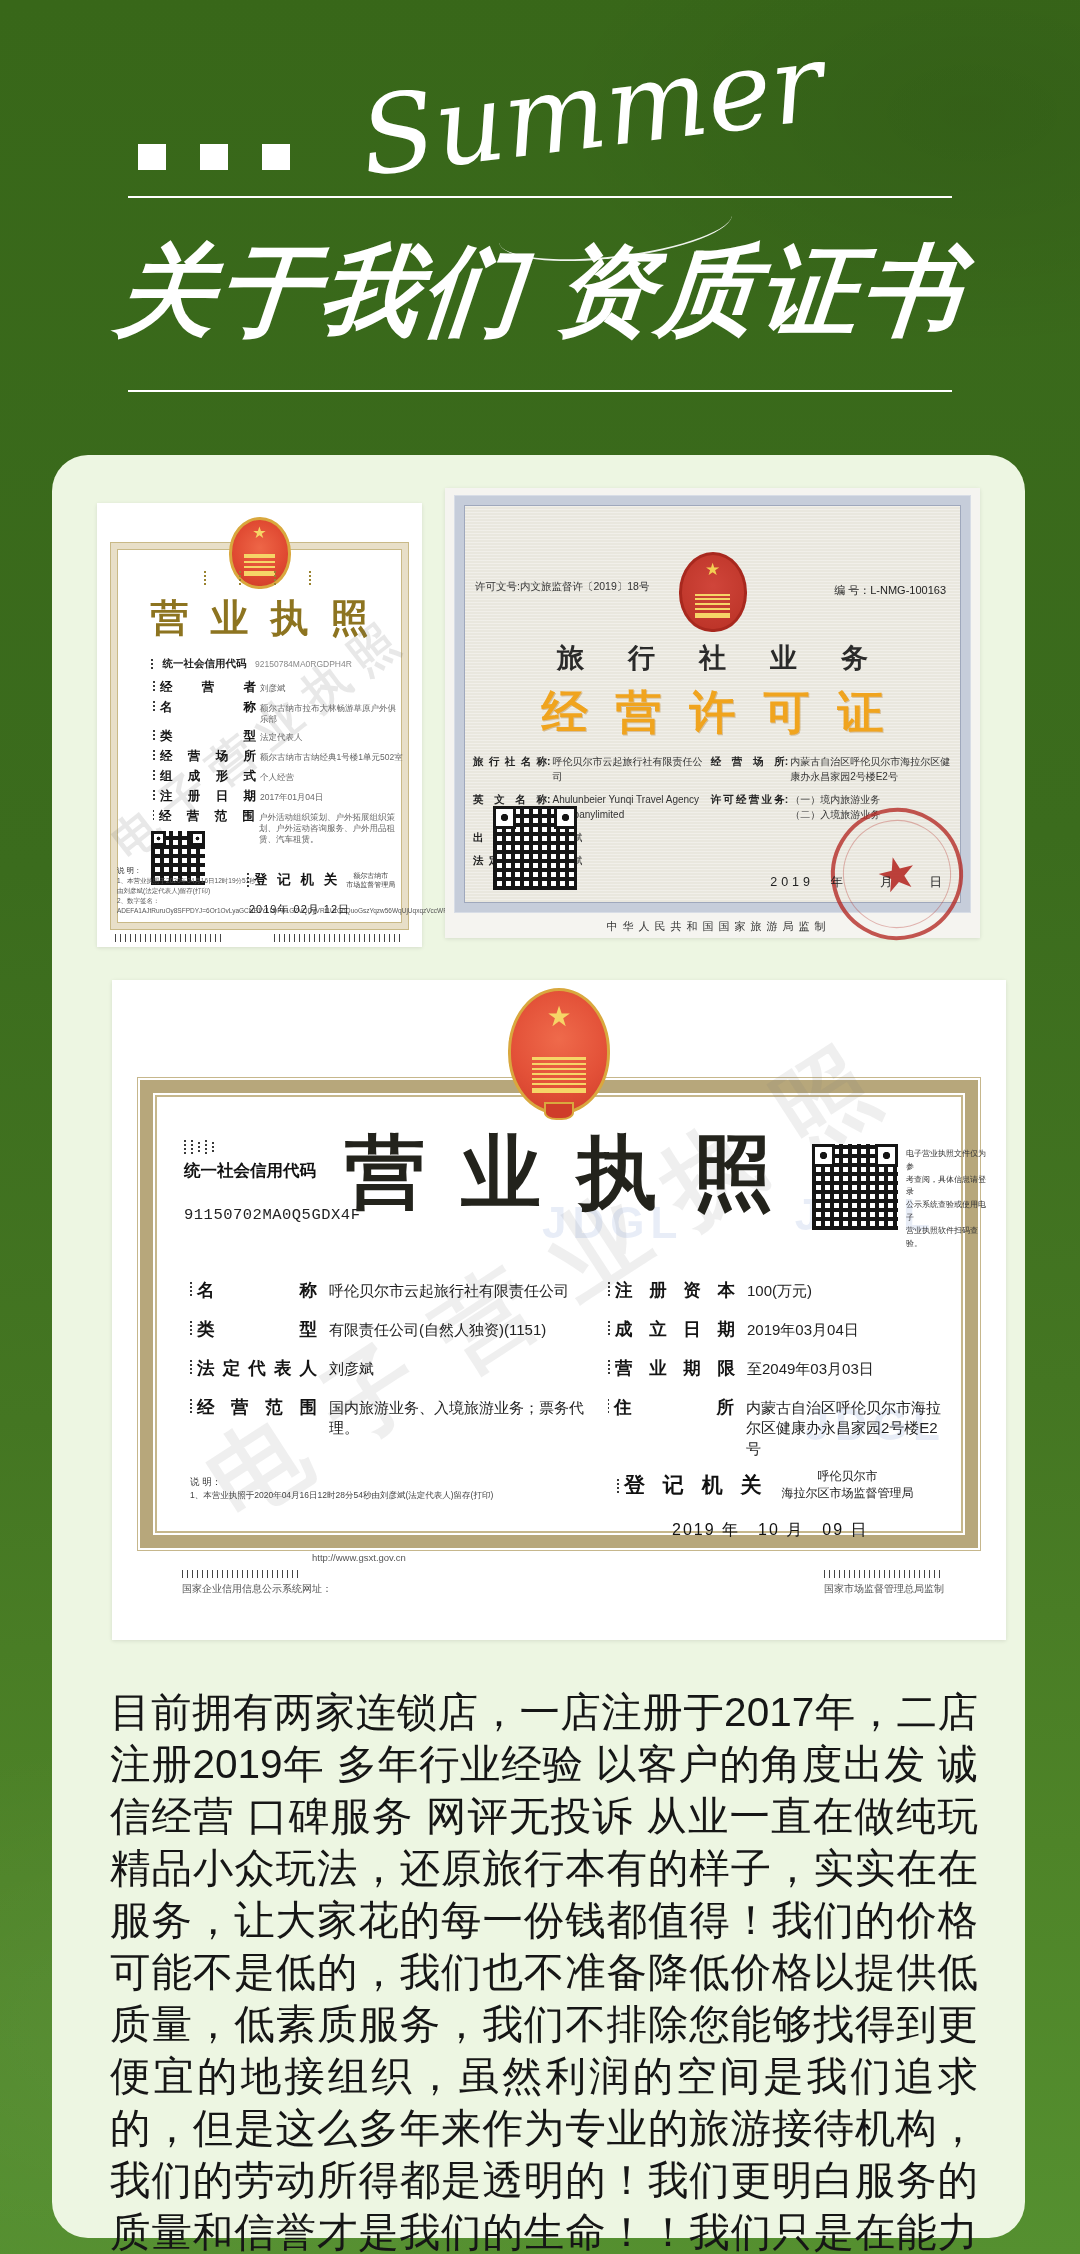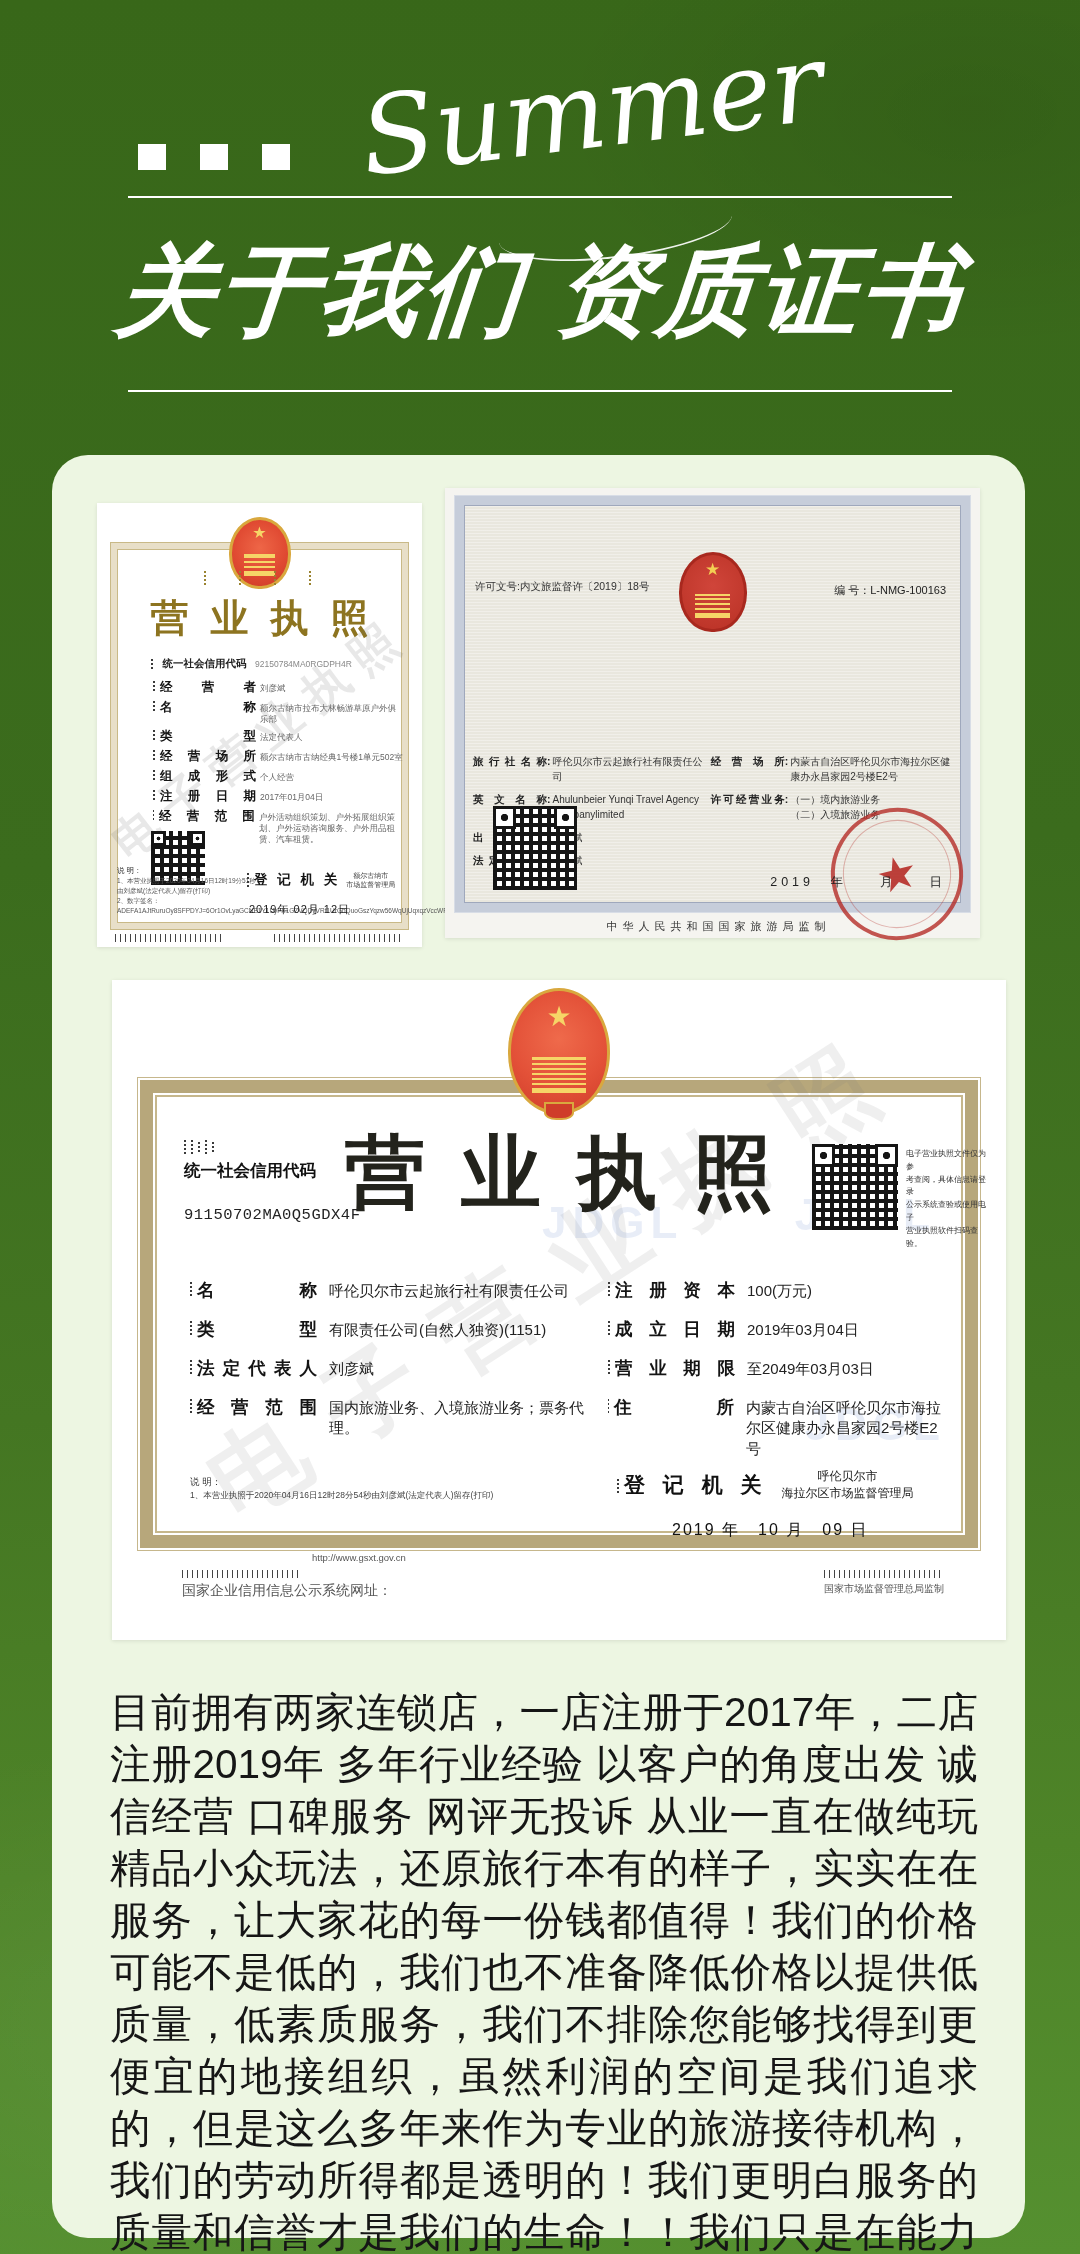--- a/index.html
+++ b/index.html
@@ -132,21 +132,21 @@
   .blab{flex:none;width:120px;font-size:17.5px;font-weight:bold;color:#141414;
     text-align:justify;text-align-last:justify;}
   .bval{font-size:15px;color:#222;padding-left:12px;line-height:1.35;}
   .bnotes{position:absolute;left:78px;top:494px;width:400px;font-size:8.5px;color:#444;line-height:1.6;}
   .bnotes .nt{font-size:9.5px;color:#333;}
   .breg{position:absolute;left:505px;top:488px;display:flex;align-items:center;}
   .breglab{font-size:21px;font-weight:bold;letter-spacing:6px;color:#111;white-space:nowrap;}
   .bregval{margin-left:14px;font-size:12px;color:#222;text-align:center;line-height:1.4;}
   .bdate{position:absolute;left:560px;top:540px;font-size:16px;color:#111;letter-spacing:2px;white-space:nowrap;}
   .burl{position:absolute;left:200px;top:572px;font-size:9.5px;color:#555;}
-  .bfootl{position:absolute;left:70px;top:590px;font-size:14px;color:#555;}
+  .bfootl{position:absolute;left:70px;top:590px;font-size:10px;color:#555;}
   .bfootr{position:absolute;right:62px;top:590px;font-size:10px;color:#555;text-align:right;}
   .bfootl .mgline,.bfootr .mgline{width:120px;margin-bottom:4px;}
   .bfootr .mgline{margin-left:auto;}
   .bwm1{position:absolute;top:230px;left:0;right:0;text-align:center;pointer-events:none;
     transform:rotate(-33deg);font-size:95px;font-weight:bold;letter-spacing:40px;
     color:rgba(120,120,120,.12);white-space:nowrap;}
   .bwm2{position:absolute;pointer-events:none;font-weight:bold;font-size:44px;letter-spacing:6px;
     color:rgba(90,130,200,.14);}
   .bwm2a{top:218px;left:430px;}.bwm2b{top:210px;right:70px;}.bwm2c{top:420px;right:60px;}
   
@@ -249,20 +249,22 @@
     </div>
 
     <div class="card c-permit">
       <div class="ppaper"></div>
       <div class="pdoc">许可文号:内文旅监督许〔2019〕18号</div>
       <div class="pserial">编 号：L-NMG-100163</div>
       <div class="emblem em-p">
         <span class="st">★</span>
         <span class="gate"></span>
       </div>
+      <div class="pt1">旅行社业务</div>
+      <div class="pt2">经营许可证</div>
       <div class="pcols">
         <div class="pcolL">
           <div class="prow">
             <span class="plab">旅行社名称</span>
             <span class="pcolon">:</span>
             <span class="pval">呼伦贝尔市云起旅行社有限责任公司</span>
           </div>
           <div class="prow">
             <span class="plab">英 文 名 称</span>
             <span class="pcolon">:</span>

